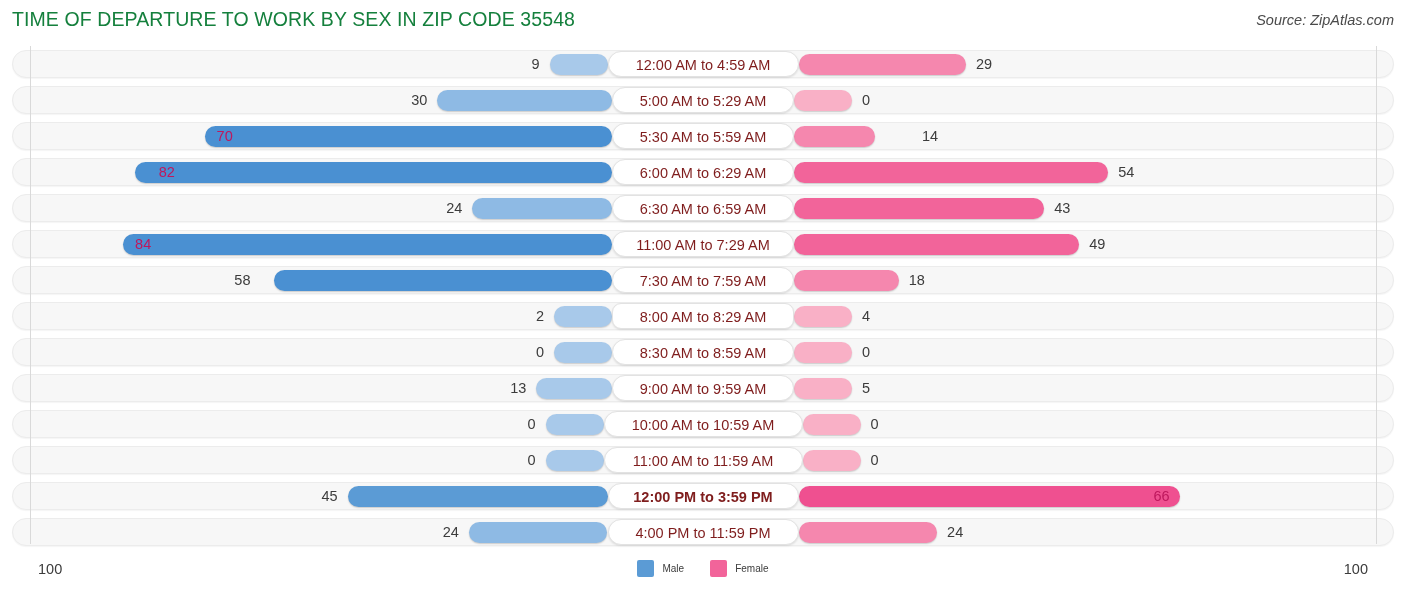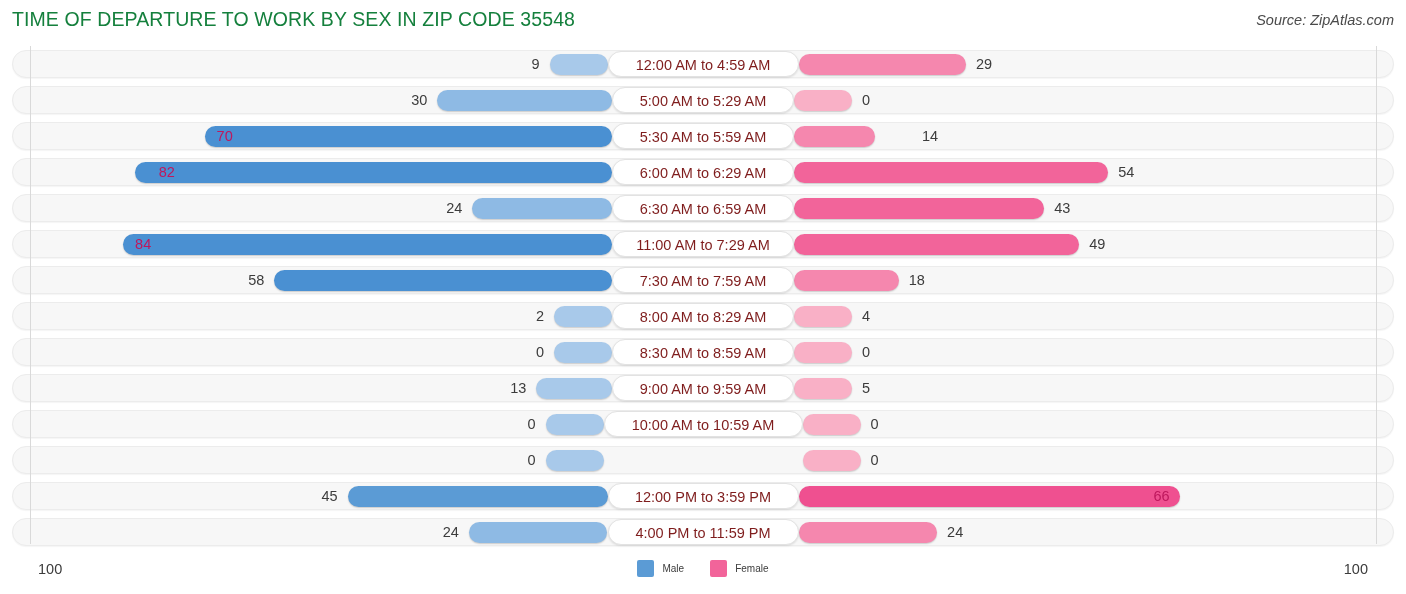--- a/index.html
+++ b/index.html
@@ -212,31 +212,31 @@
       <div class="bar male" style="left: 123.12px; width: 488.88px; background: rgb(74, 144, 210);"></div>
       <div class="bar female" style="left: 794px; width: 285.18px; background: rgb(242, 100, 154);"></div>
       <div class="val left inside" style="left: 135.12px; text-align: left;">84</div>
       <div class="val right" style="left: 1089.18px; width: 46px;">49</div>
       <div class="cat" style="left: 612px; width: 182px;">11:00 AM to 7:29 AM</div>
     </div>
     <div class="row" style="top: 216px; position: absolute; left: 0px; right: 0px;">
       <div class="track"></div>
       <div class="bar male" style="left: 274.44px; width: 337.56px; background: rgb(74, 144, 210);"></div>
       <div class="bar female" style="left: 794px; width: 104.76px; background: rgb(245, 135, 174);"></div>
-      <div class="val left" style="left: 220.44px; width: 44px;">58</div>
+      <div class="val left" style="left: 220.44px; width: 44px; text-align: center;">58</div>
       <div class="val right" style="left: 908.76px; width: 46px;">18</div>
       <div class="cat" style="left: 612px; width: 182px;">7:30 AM to 7:59 AM</div>
     </div>
     <div class="row" style="top: 252px; position: absolute; left: 0px; right: 0px;">
       <div class="track"></div>
       <div class="bar male" style="left: 554px; width: 58px; background: rgb(168, 201, 234);"></div>
       <div class="bar female" style="left: 794px; width: 58px; background: rgb(249, 176, 198);"></div>
       <div class="val left" style="left: 500px; width: 44px;">2</div>
       <div class="val right" style="left: 862px; width: 46px;">4</div>
-      <div class="cat" style="left: 612px; width: 182px;">8:00 AM to 8:29 AM</div>
+      <div class="cat" style="left: 612px; width: 182px; border-radius: 9px;">8:00 AM to 8:29 AM</div>
     </div>
     <div class="row" style="top: 288px; position: absolute; left: 0px; right: 0px;">
       <div class="track"></div>
       <div class="bar male" style="left: 554px; width: 58px; background: rgb(168, 201, 234);"></div>
       <div class="bar female" style="left: 794px; width: 58px; background: rgb(249, 176, 198);"></div>
       <div class="val left" style="left: 500px; width: 44px;">0</div>
       <div class="val right" style="left: 862px; width: 46px;">0</div>
       <div class="cat" style="left: 612px; width: 182px;">8:30 AM to 8:59 AM</div>
     </div>
     <div class="row" style="top: 324px; position: absolute; left: 0px; right: 0px;">
@@ -254,28 +254,29 @@
       <div class="val left" style="left: 491.5px; width: 44px;">0</div>
       <div class="val right" style="left: 870.5px; width: 46px;">0</div>
       <div class="cat" style="left: 603.5px; width: 199px;">10:00 AM to 10:59 AM</div>
     </div>
     <div class="row" style="top: 396px; position: absolute; left: 0px; right: 0px;">
       <div class="track"></div>
       <div class="bar male" style="left: 545.5px; width: 58px; background: rgb(168, 201, 234);"></div>
       <div class="bar female" style="left: 802.5px; width: 58px; background: rgb(249, 176, 198);"></div>
       <div class="val left" style="left: 491.5px; width: 44px;">0</div>
       <div class="val right" style="left: 870.5px; width: 46px;">0</div>
+      <div class="cat" style="left: 603.5px; width: 199px;">11:00 AM to 11:59 AM</div>
     </div>
     <div class="row" style="top: 432px; position: absolute; left: 0px; right: 0px;">
       <div class="track"></div>
       <div class="bar male" style="left: 347.625px; width: 259.875px; background: rgb(91, 155, 213);"></div>
       <div class="bar female" style="left: 798.5px; width: 381.15px; background: rgb(239, 80, 144);"></div>
       <div class="val left" style="left: 293.625px; width: 44px;">45</div>
       <div class="val right inside" style="left: 1145.65px; width: 24px; text-align: right;">66</div>
-      <div class="cat" style="left: 607.5px; width: 191px;">12:00 PM to 3:59 PM</div>
+      <div class="cat" style="left: 607.5px; width: 191px; font-weight: bold;">12:00 PM to 3:59 PM</div>
     </div>
     <div class="row" style="top: 468px; position: absolute; left: 0px; right: 0px;">
       <div class="track"></div>
       <div class="bar male" style="left: 468.9px; width: 138.6px; background: rgb(142, 186, 228);"></div>
       <div class="bar female" style="left: 798.5px; width: 138.6px; background: rgb(245, 135, 174);"></div>
       <div class="val left" style="left: 414.9px; width: 44px;">24</div>
       <div class="val right" style="left: 947.1px; width: 46px;">24</div>
       <div class="cat" style="left: 607.5px; width: 191px;">4:00 PM to 11:59 PM</div>
     </div>
   </div>

